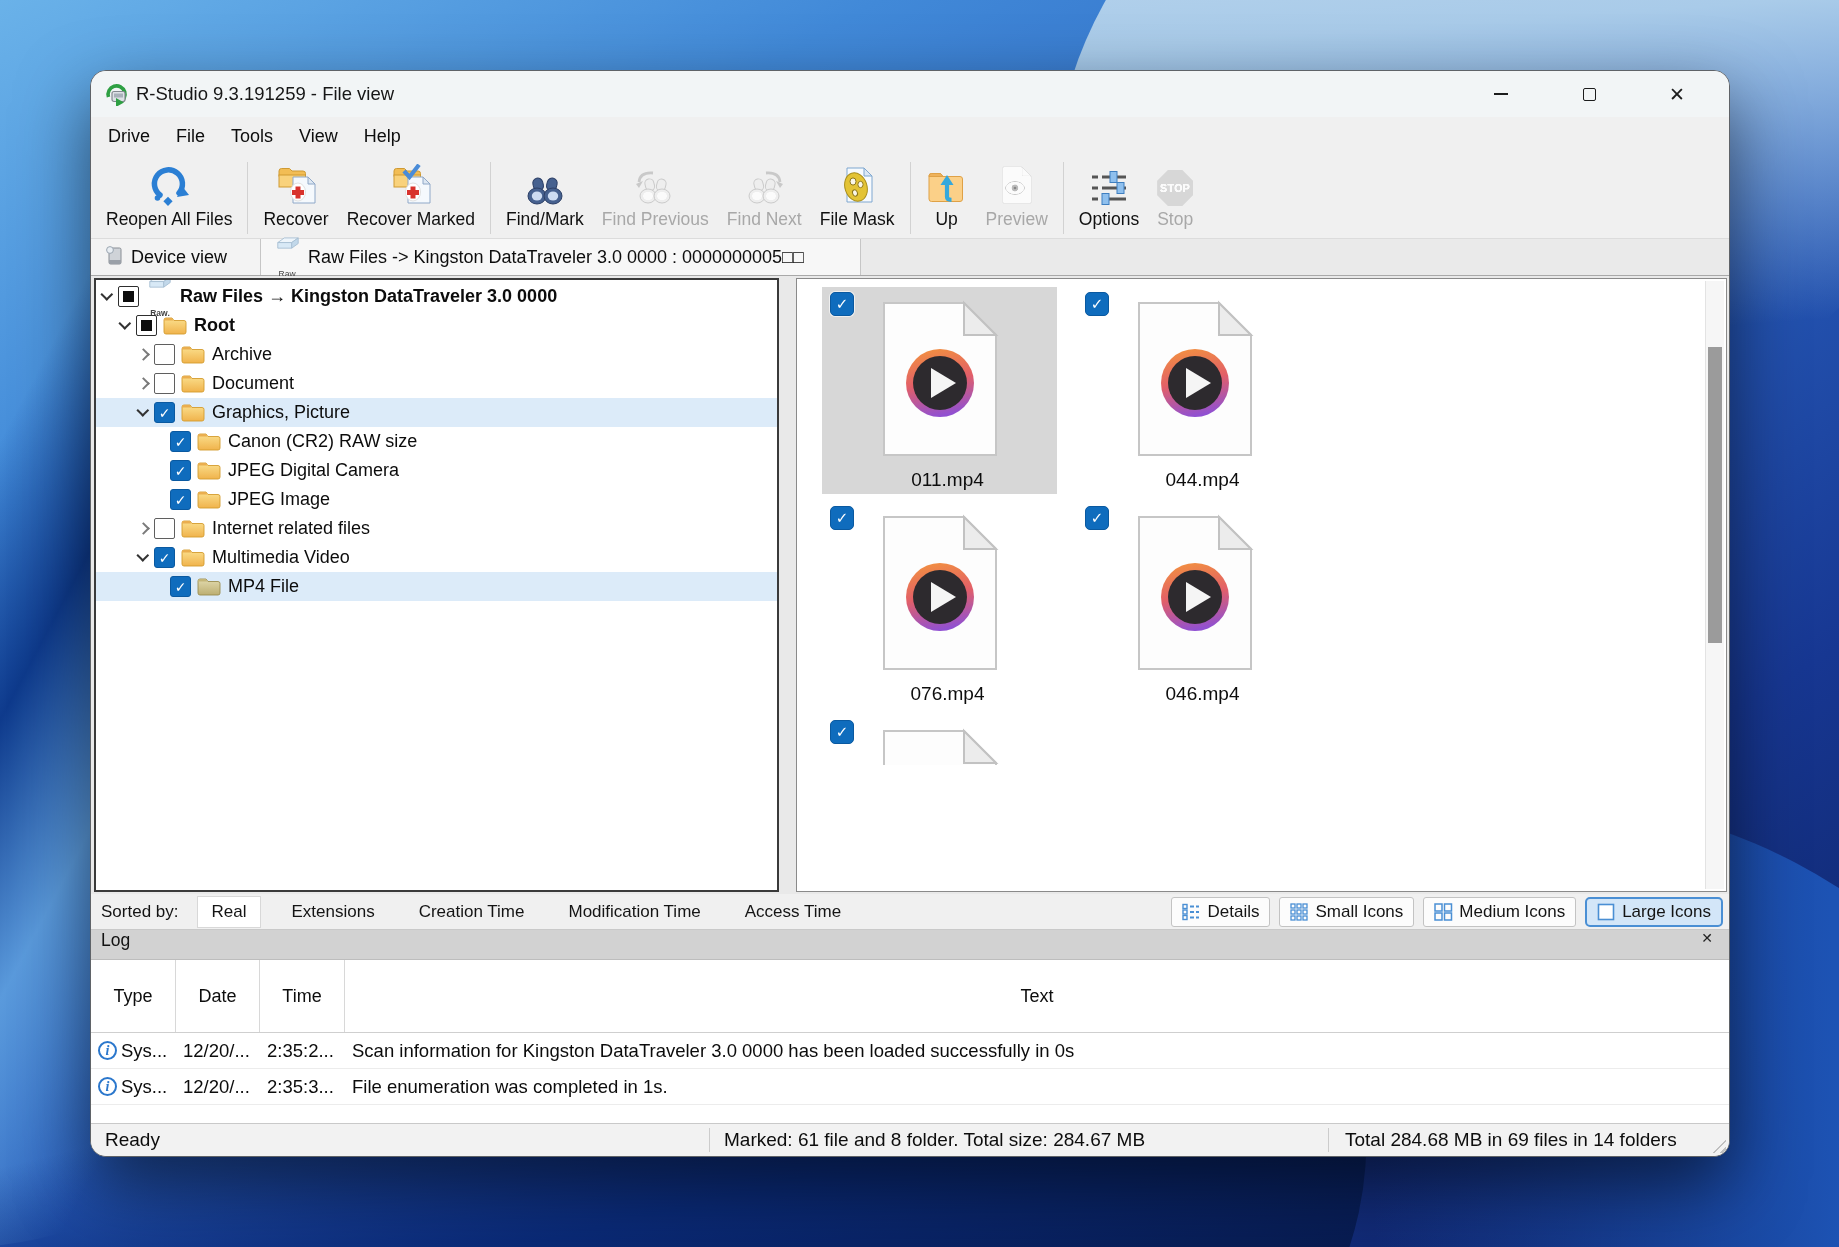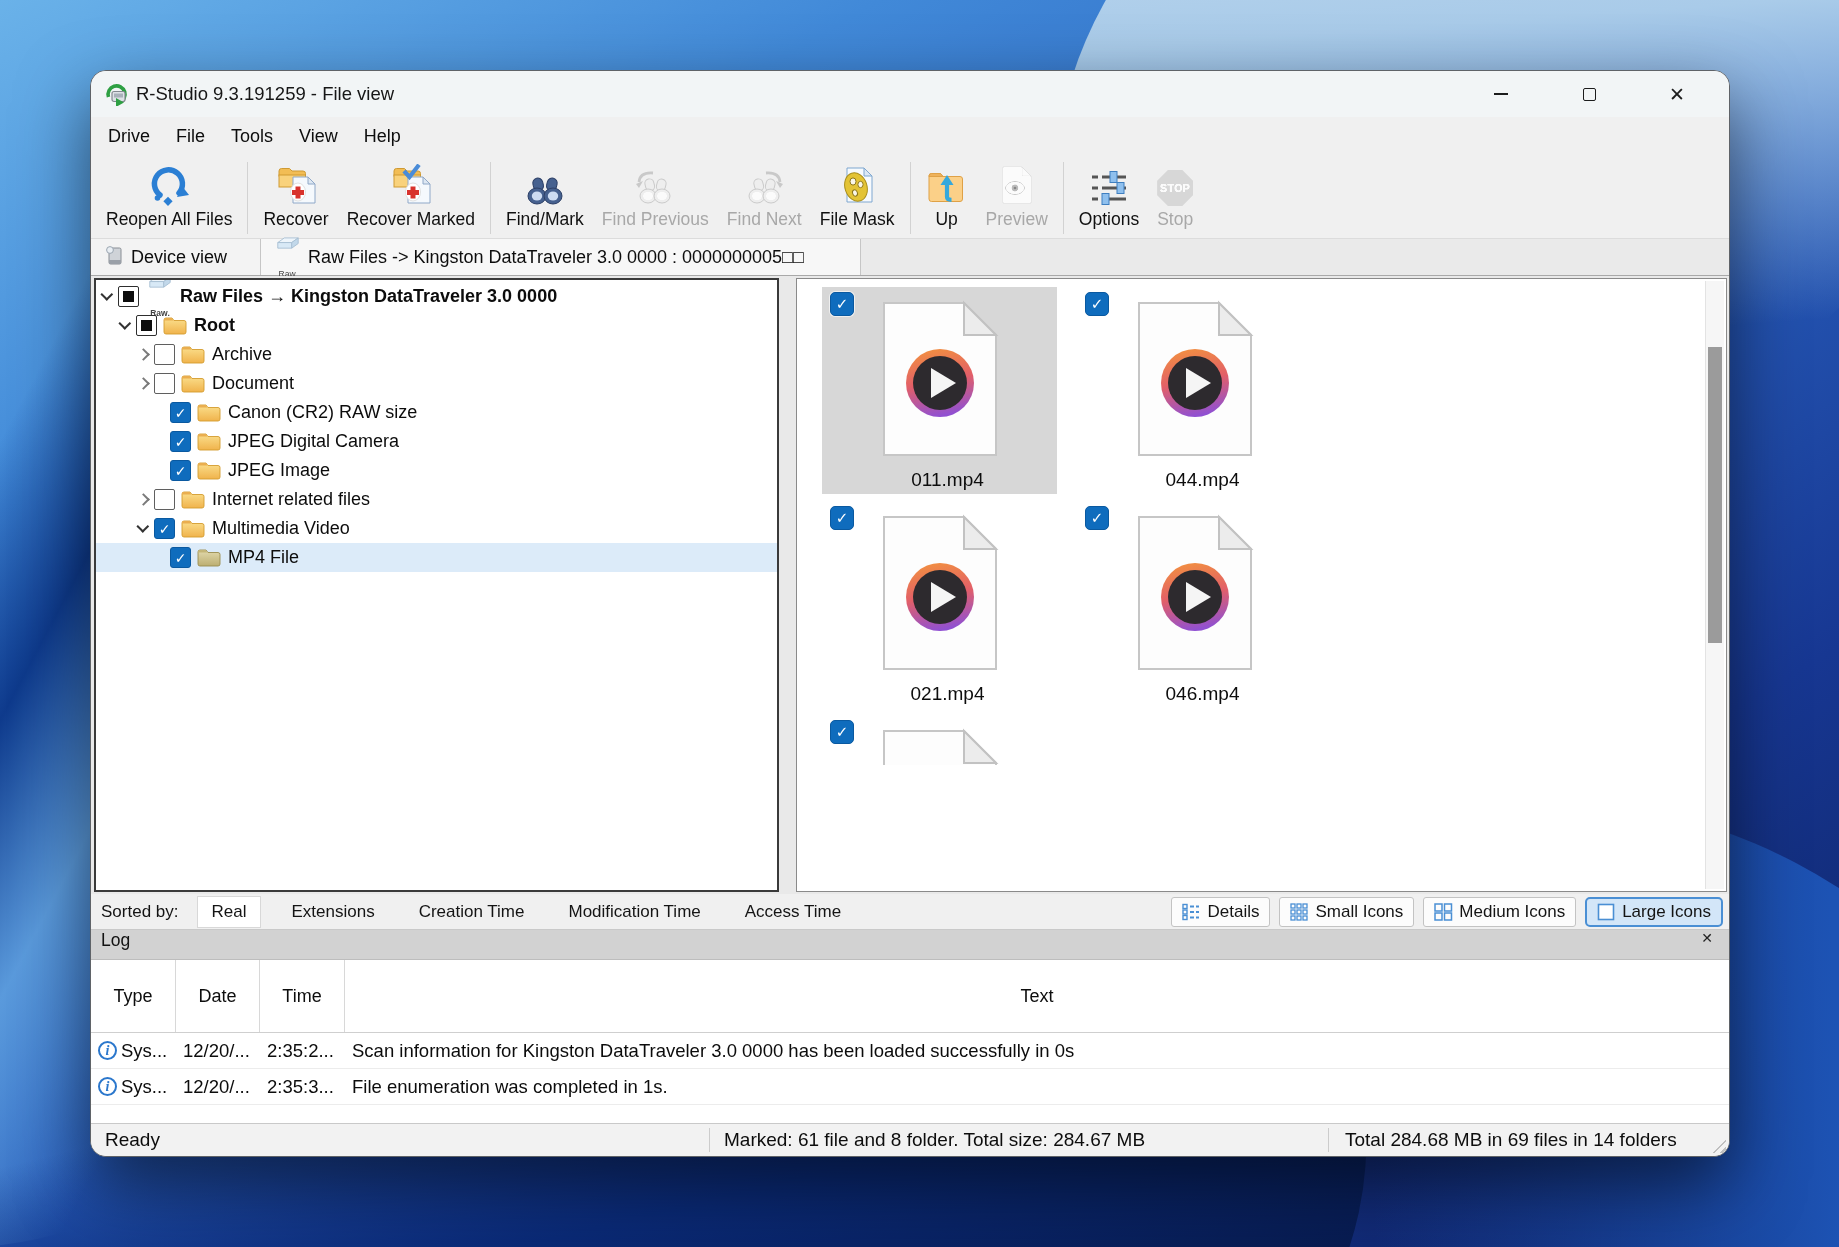--- a/index.html
+++ b/index.html
@@ -423,20 +423,30 @@
           <span class="indent2"></span>
             <span class="chev right"></span>
           <span class="cb unchecked"></span>
           <svg class="fold" viewBox="0 0 24 20">
               <path d="M1 4 q0-2 2-2 h6 l2 2.5 h10 q2 0 2 2 V16 q0 2-2 2 H3 q-2 0-2-2 Z" fill="url(#gFolder)" stroke="#d49c2e" stroke-width="0.9"></path>
               <path d="M1 4.5 h9.5 L8.5 2 H3 q-2 0-2 2 Z" fill="#eaae4f"></path>
             </svg>
           <span>Document</span>
         </div>
 
+        <div class="trow selected">
+          <span class="indent2"></span>
+            <span class="chev down"></span>
+          <span class="cb checked"></span>
+          <svg class="fold" viewBox="0 0 24 20">
+              <path d="M1 4 q0-2 2-2 h6 l2 2.5 h10 q2 0 2 2 V16 q0 2-2 2 H3 q-2 0-2-2 Z" fill="url(#gFolder)" stroke="#d49c2e" stroke-width="0.9"></path>
+              <path d="M1 4.5 h9.5 L8.5 2 H3 q-2 0-2 2 Z" fill="#eaae4f"></path>
+            </svg>
+          <span>Graphics, Picture</span>
+        </div>
 
         <div class="trow">
           <span class="indent3"></span>
             <span class="chev none"></span>
           <span class="cb checked"></span>
           <svg class="fold" viewBox="0 0 24 20">
               <path d="M1 4 q0-2 2-2 h6 l2 2.5 h10 q2 0 2 2 V16 q0 2-2 2 H3 q-2 0-2-2 Z" fill="url(#gFolder)" stroke="#d49c2e" stroke-width="0.9"></path>
               <path d="M1 4.5 h9.5 L8.5 2 H3 q-2 0-2 2 Z" fill="#eaae4f"></path>
             </svg>
           <span>Canon (CR2) RAW size</span>
@@ -526,21 +536,21 @@
 
         <div class="cell" style="left:25px; top:222px;">
           <span class="gcb"></span>
           <svg class="docicon" viewBox="0 0 60 80">
             <path d="M2 2 H42 L58 18 V78 H2 Z" fill="#fdfdfd" stroke="#c6c6c6"></path>
             <path d="M42 2 L58 18 H42 Z" fill="#ececec" stroke="#c2c2c2"></path>
             <circle cx="30" cy="42" r="17" fill="url(#gRing)"></circle>
             <circle cx="30" cy="42" r="13.5" fill="#2d2a2e"></circle>
             <path d="M25.5 34.5 L38 42 L25.5 49.5 Z" fill="#f5f5f5"></path>
           </svg>
-          <span class="fname">021.mp4</span>
+          <span class="fname">076.mp4</span>
         </div>
 
         <div class="cell" style="left:280px; top:222px;">
           <span class="gcb"></span>
           <svg class="docicon" viewBox="0 0 60 80">
             <path d="M2 2 H42 L58 18 V78 H2 Z" fill="#fdfdfd" stroke="#c6c6c6"></path>
             <path d="M42 2 L58 18 H42 Z" fill="#ececec" stroke="#c2c2c2"></path>
             <circle cx="30" cy="42" r="17" fill="url(#gRing)"></circle>
             <circle cx="30" cy="42" r="13.5" fill="#2d2a2e"></circle>
             <path d="M25.5 34.5 L38 42 L25.5 49.5 Z" fill="#f5f5f5"></path>

